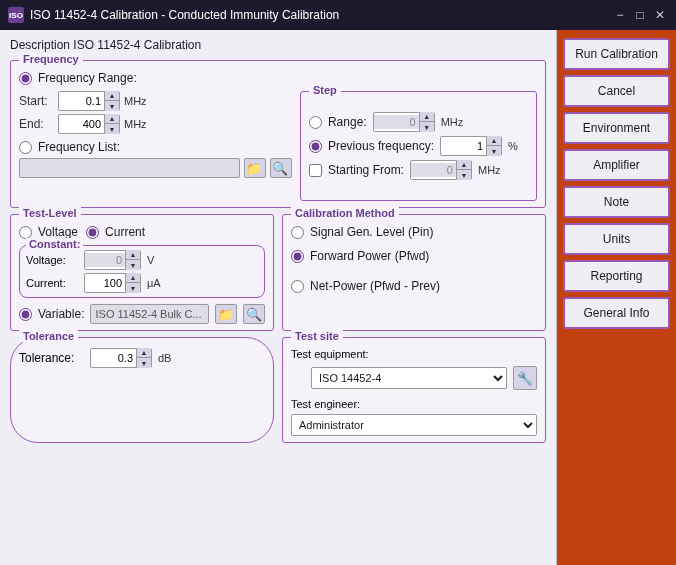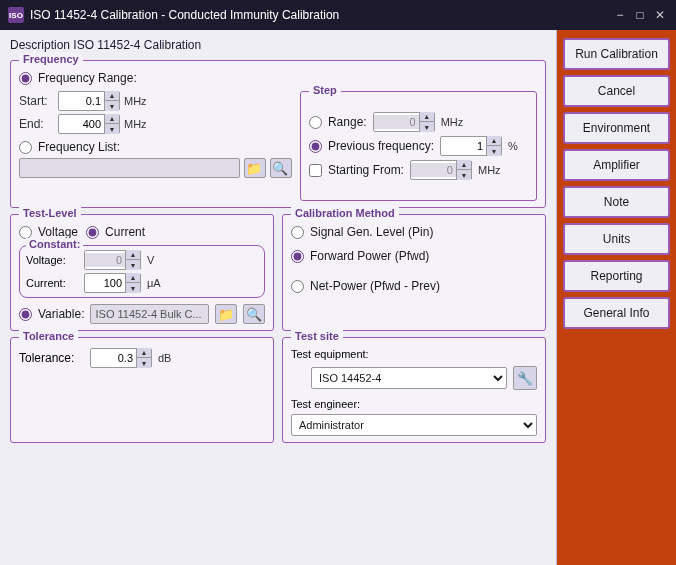--- a/index.html
+++ b/index.html
@@ -446,21 +446,21 @@
         </div>
         <div class="row">
           <input type="radio" name="cal-method" id="calNet" style="">
           <label for="calNet">Net-Power (Pfwd - Prev)</label>
         </div>
       </div>
     </div>
 
     <div class="bottom-row">
 
-      <div class="group-box tolerance-box" style="padding-top:10px;">
+      <div class="group-box tolerance-box" style="padding-top:10px;border-radius:28px;">
         <span class="group-label">Tolerance</span>
         <div class="row">
           <span style="font-size:12px; width:65px;">Tolerance:</span>
           <div class="spin-input">
             <input type="text" value="0.3" style="width: 45px;">
             <div class="spin-btns">
               <button class="spin-btn up">▲</button>
               <button class="spin-btn">▼</button>
             </div>
           </div>

